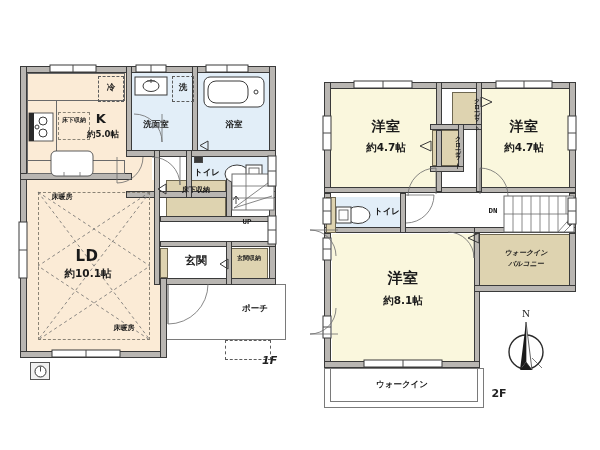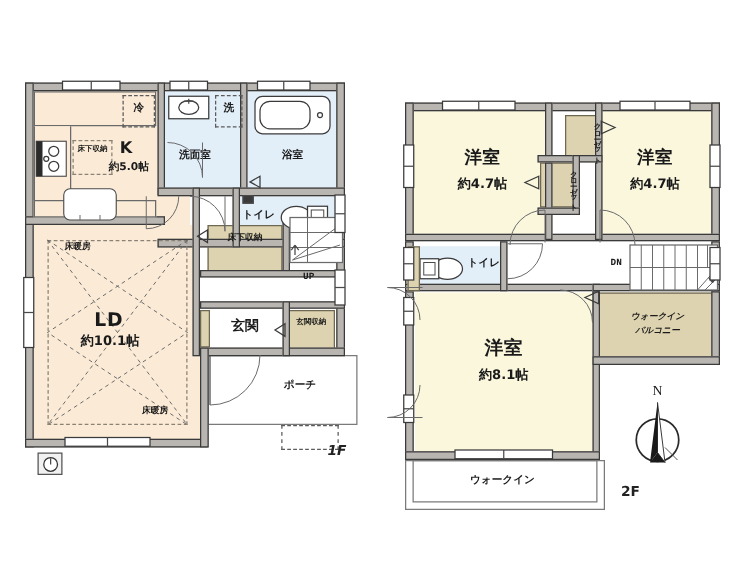--- a/index.html
+++ b/index.html
@@ -177,21 +177,21 @@
     </svg>
 
     <svg style="left:198px;top:140px;" width="12" height="11">
       <path d="M10,1 L2,5.5 L10,10 Z" fill="none" stroke="#3a3a3a" stroke-width="1"></path>
     </svg>
 
     <svg style="left:166px;top:284px;" width="60" height="48">
       <path d="M2,0 L2,40" class="ln"></path>
       <path d="M2,40 A40,40 0 0 0 42,0" class="ln-thin"></path>
     </svg>
-    <div class="lbl lbl-sm" style="left:212px;top:304px;width:56px;">ポーチ</div>
+    <div class="lbl lbl-sm" style="left:212px;top:304px;width:56px;text-align:right;">ポーチ</div>
     <div class="dash" style="left:225px;top:340px;width:46px;height:20px;"></div>
 
     <div class="dash-thin" style="left:38px;top:192px;width:112px;height:148px;"></div>
     <svg style="left:38px;top:192px;" width="112" height="148">
       <path d="M0,0 L112,74 L0,148 M112,0 L0,74 L112,148" class="ln-dot"></path>
       <path d="M0,0 L112,148 M112,0 L0,148" class="ln-dot"></path>
     </svg>
     <div class="lbl lbl-xs" style="left:40px;top:194px;width:44px;">床暖房</div>
     <div class="lbl lbl-xs" style="left:100px;top:325px;width:48px;">床暖房</div>
     <div class="lbl lbl-big" style="left:62px;top:249px;width:50px;font-size:15px;">LD</div>
@@ -413,16 +413,16 @@
       <div class="lbl" style="left:18px;top:0px;width:20px;font-size:11px;font-family:'Liberation Serif',serif;">N</div>
       <svg style="left:8px;top:14px;" width="40" height="52">
         <circle cx="20" cy="30" r="17" fill="none" stroke="#2a2a2a" stroke-width="1.4"></circle>
         <path d="M20,0 L26,48 L20,40 Z" fill="#fff" stroke="#3a3a3a" stroke-width=".8"></path>
         <path d="M20,0 L14,48 L20,40 Z" fill="#1a1a1a"></path>
         <path d="M20,40 L26,48 L14,48 Z" fill="#1a1a1a"></path>
         <path d="M26,36 L36,46" stroke="#555" stroke-width=".8" fill="none"></path>
       </svg>
     </div>
 
-    <div class="lbl lbl-floor" style="left:186px;top:372px;width:26px;text-align:right;">2F</div>
+    <div class="lbl lbl-floor" style="left:186px;top:372px;width:26px;text-align:center;">2F</div>
   </div>
 
 </div>
 
 </body></html>

